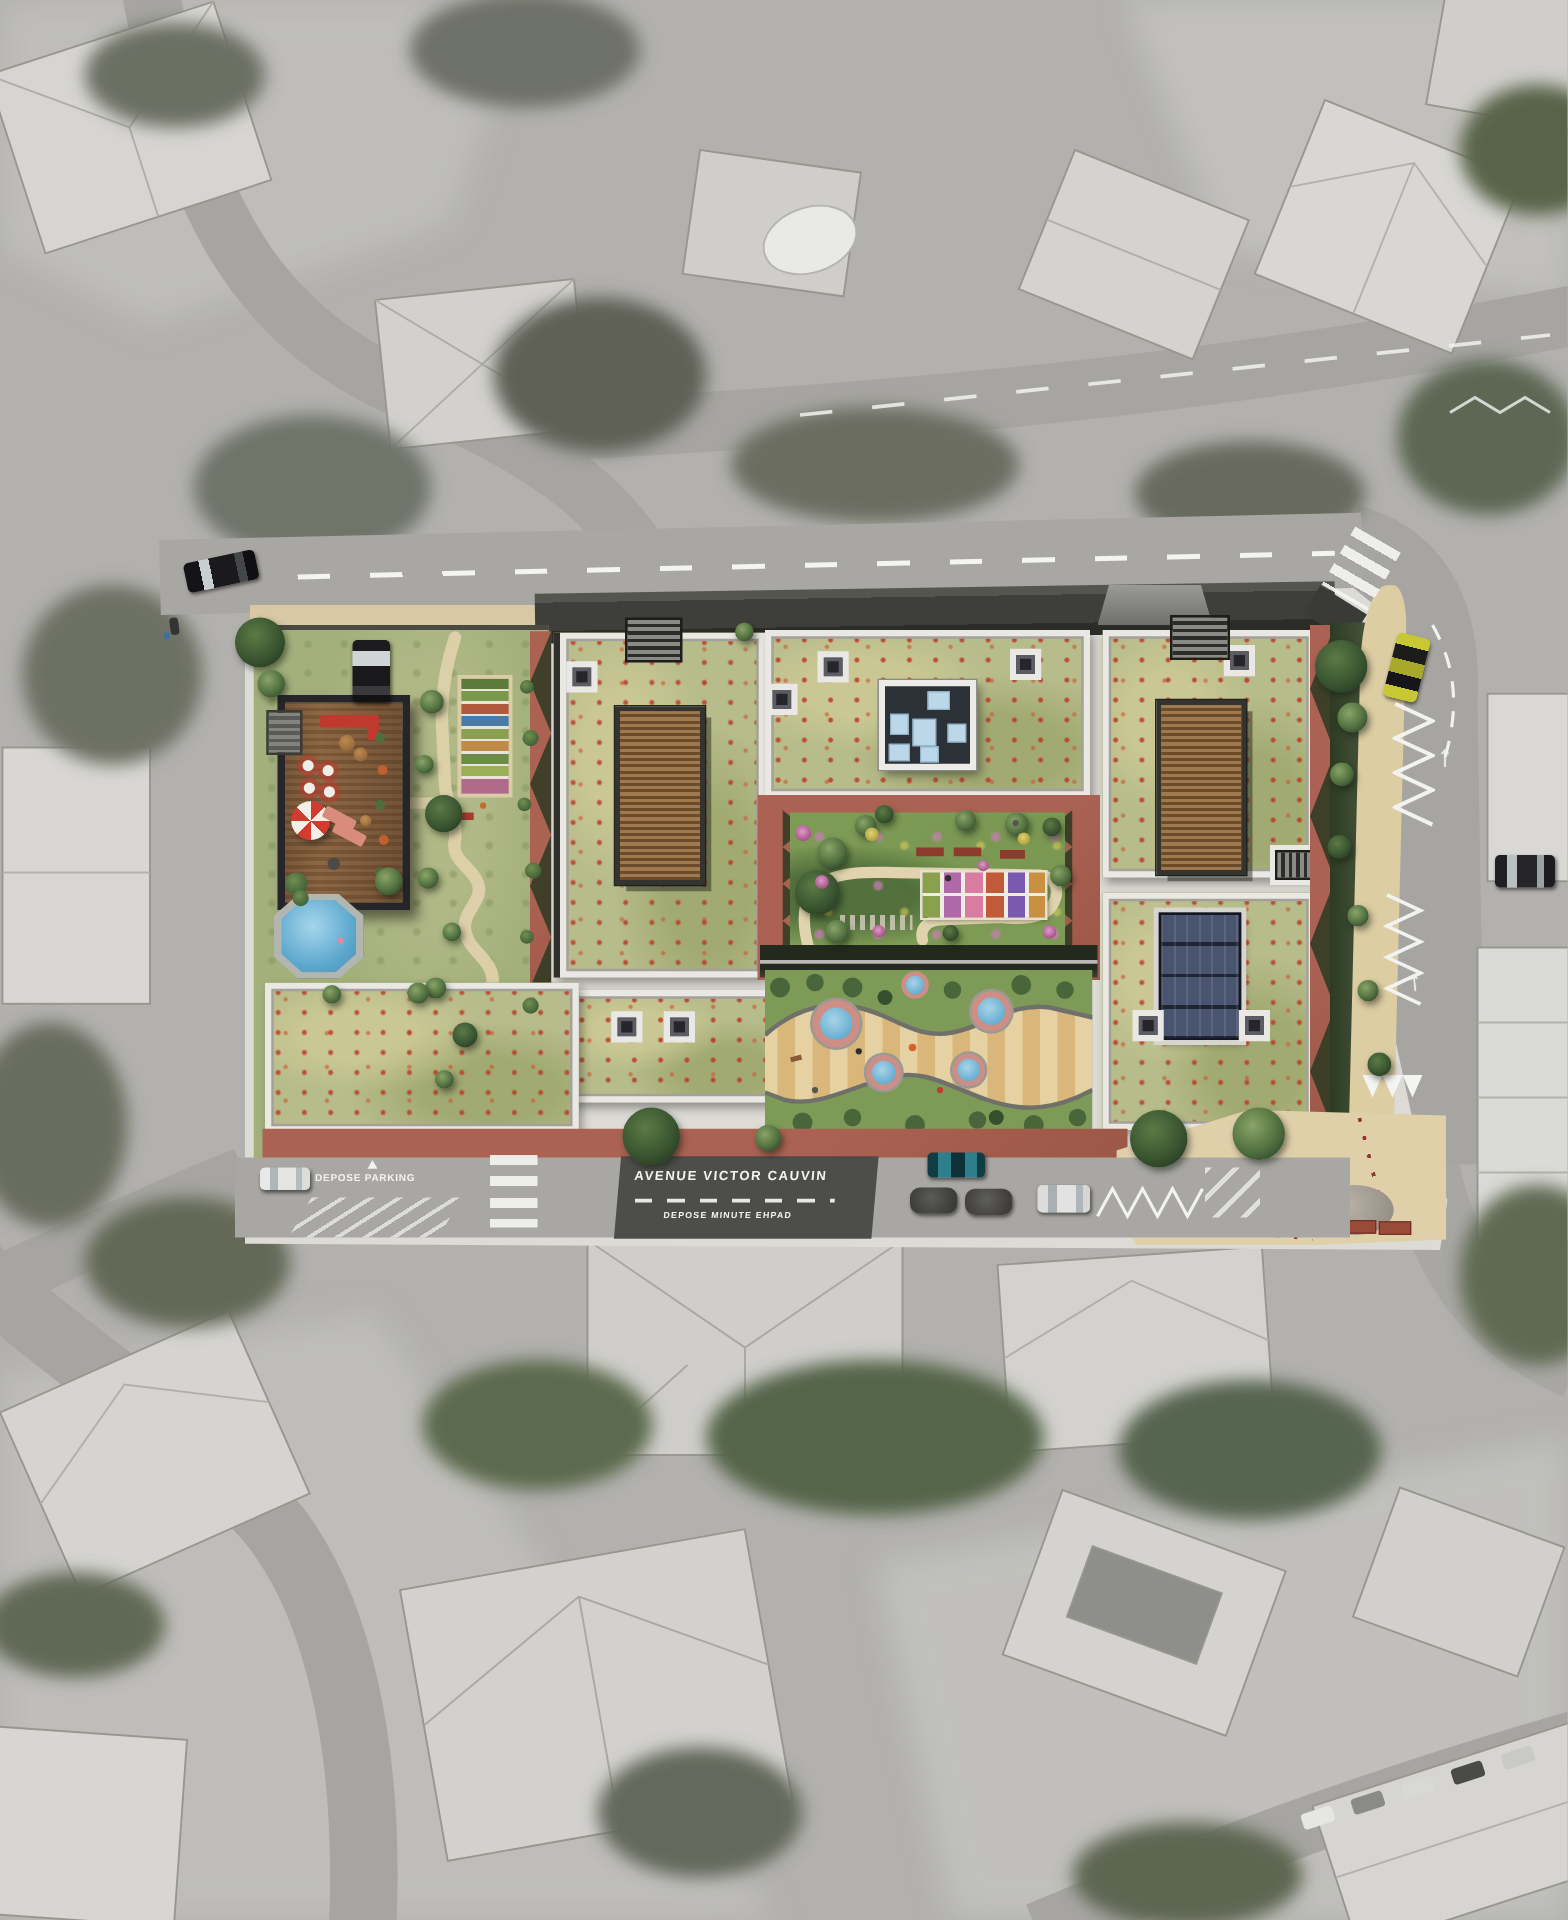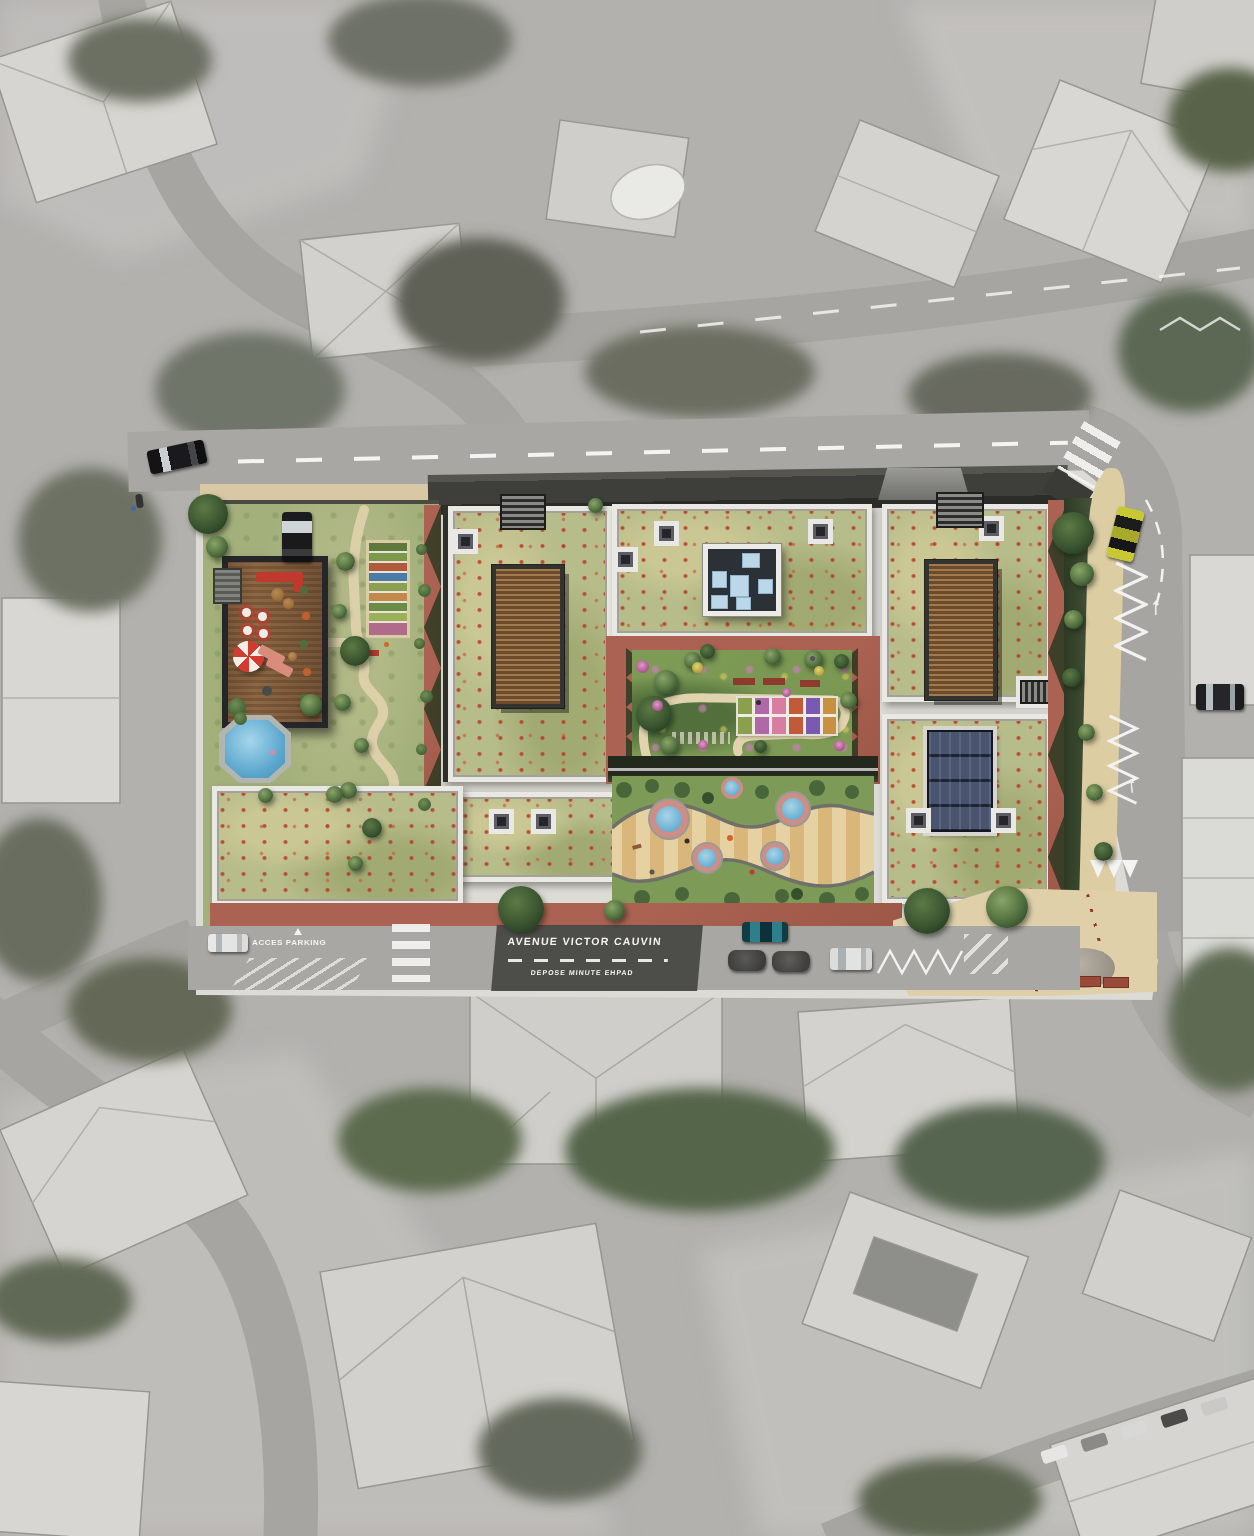--- a/index.html
+++ b/index.html
@@ -424,21 +424,21 @@
       <div class="bench" style="left:182px;top:88px;width:24px;height:9px;"></div>
       <div class="bench" style="left:210px;top:89px;width:24px;height:9px;"></div>
     </div>
     <svg class="a" style="left:1090px;top:860px;" width="48" height="20" viewBox="0 0 48 20">
       <path d="M0,0 L8,18 L16,0 Z M16,0 L24,18 L32,0 Z M32,0 L40,18 L48,0 Z" fill="#f4f4f2"></path>
     </svg>
 
     <div class="a road" style="left:188px;top:926px;width:892px;height:64px;"></div>
     <div class="a car" style="left:208px;top:934px;width:40px;height:18px;
          background:linear-gradient(90deg,#e8e8e6 0 20%,#aeb6ba 20% 36%,#e4e4e2 36% 72%,#b4bcc0 72% 84%,#dcdcda 84%);"></div>
-    <div class="lbl" style="left:252px;top:938px;font-size:8px;letter-spacing:.6px;">ACCES PARKING</div>
+    <div class="lbl" style="left:252px;top:938px;font-size:8px;letter-spacing:.6px;">DEPOSE PARKING</div>
     <div class="a" style="left:294px;top:928px;width:0;height:0;border-left:4px solid rgba(0,0,0,0);border-right:4px solid rgba(0,0,0,0);border-bottom:7px solid #f2f2f0;"></div>
     <div class="a cross" style="left:392px;top:924px;width:38px;height:58px;"></div>
     <div class="a hatch" style="left:240px;top:958px;width:120px;height:32px;opacity:.75;transform:skewX(-30deg);"></div>
 
     <div class="a" style="left:494px;top:925px;width:206px;height:66px;background:rgba(70,70,67,.93);transform:skewX(-5deg);overflow:hidden;">
       <div class="lbl" style="left:12px;top:10px;font-size:10.5px;letter-spacing:1.3px;">AVENUE VICTOR CAUVIN</div>
       <div class="a" style="left:14px;top:34px;width:160px;height:3px;background:repeating-linear-gradient(90deg,#e8e8e6 0 14px,rgba(0,0,0,0) 14px 26px);"></div>
       <div class="lbl" style="left:38px;top:44px;font-size:7px;letter-spacing:1px;">DEPOSE MINUTE EHPAD</div>
     </div>
 

